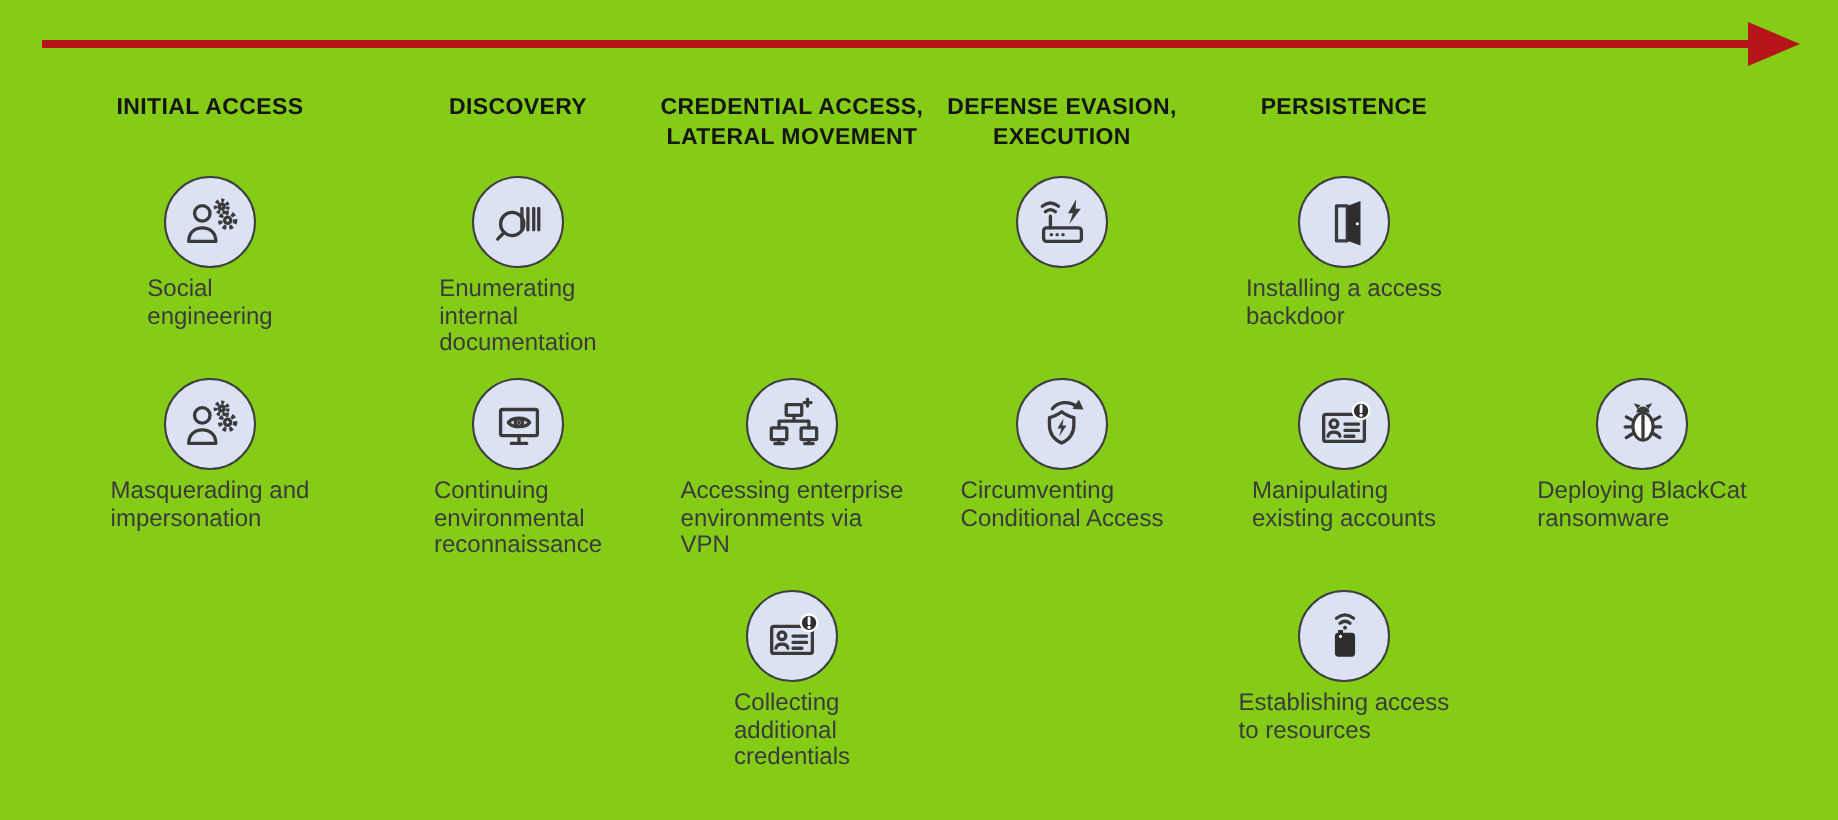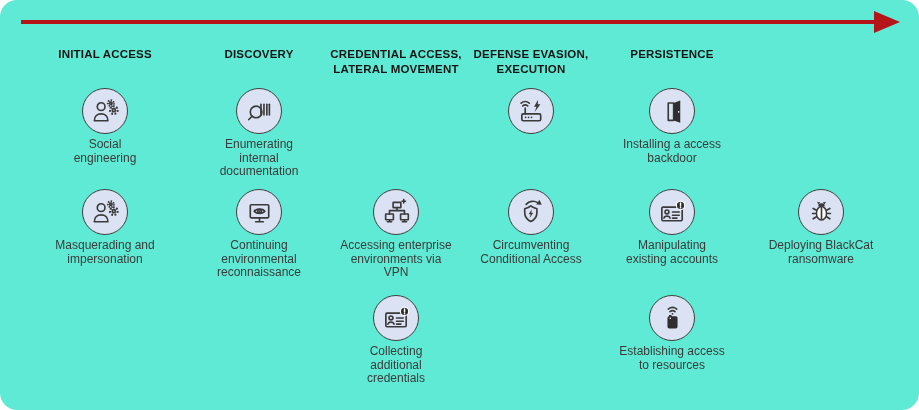--- a/index.html
+++ b/index.html
@@ -1,19 +1,18 @@
 <!DOCTYPE html>
 <html><head>
 <meta charset="utf-8">
 <style>
   html,body{margin:0;padding:0;background:#fff;}
   .canvas{
-    position:relative;width:919px;height:410px;background:#5eead4;overflow:hidden;
+    position:relative;width:919px;height:410px;background:#84cc16;overflow:hidden;
     font-family:"Liberation Sans",sans-serif;
-    border-radius:17px;
   }
   
   .arrow-shaft{position:absolute;left:21px;top:20px;width:856px;height:4px;background:#b51418;}
   .arrow-head{position:absolute;left:874px;top:11px;width:0;height:0;
     border-left:26px solid #b51418;border-top:11px solid transparent;border-bottom:11px solid transparent;}
   
   .col{position:absolute;top:0;width:150px;height:410px;}
   .col1{left:30px}.col2{left:184px}.col3{left:321px}.col4{left:456px}.col5{left:597px}.col6{left:746px}
   .hdr{
     position:absolute;top:47px;left:0;width:100%;text-align:center;
@@ -21,21 +20,21 @@
     letter-spacing:.2px;white-space:pre-line;
   }
   .item{position:absolute;left:0;width:100%;display:flex;flex-direction:column;align-items:center;}
   .slot1{top:88px}.slot2{top:189px}.slot3{top:295px}
   .badge-circle{
     width:46px;height:46px;border-radius:50%;background:#dbe2f3;border:1.6px solid #3f3f3f;
     box-sizing:border-box;display:flex;align-items:center;justify-content:center;flex:0 0 auto;
   }
   .badge-circle svg{width:31px;height:31px;display:block;}
   .lbl{
-    margin-top:4px;font-size:12px;line-height:13.5px;color:#3b3b3b;text-align:center;white-space:pre-line;
+    margin-top:4px;font-size:12px;line-height:13.5px;color:#3b3b3b;white-space:pre-line;
   }
   .stroke{stroke:#3a3a3a;fill:none;stroke-width:1.7;stroke-linecap:round;stroke-linejoin:round;}
   .fillg{fill:#3a3a3a;stroke:none;}
 </style>
 </head>
 <body>
 
 <svg width="0" height="0" style="position:absolute" aria-hidden="true">
   <defs>
     <g id="ic-people-gear">

